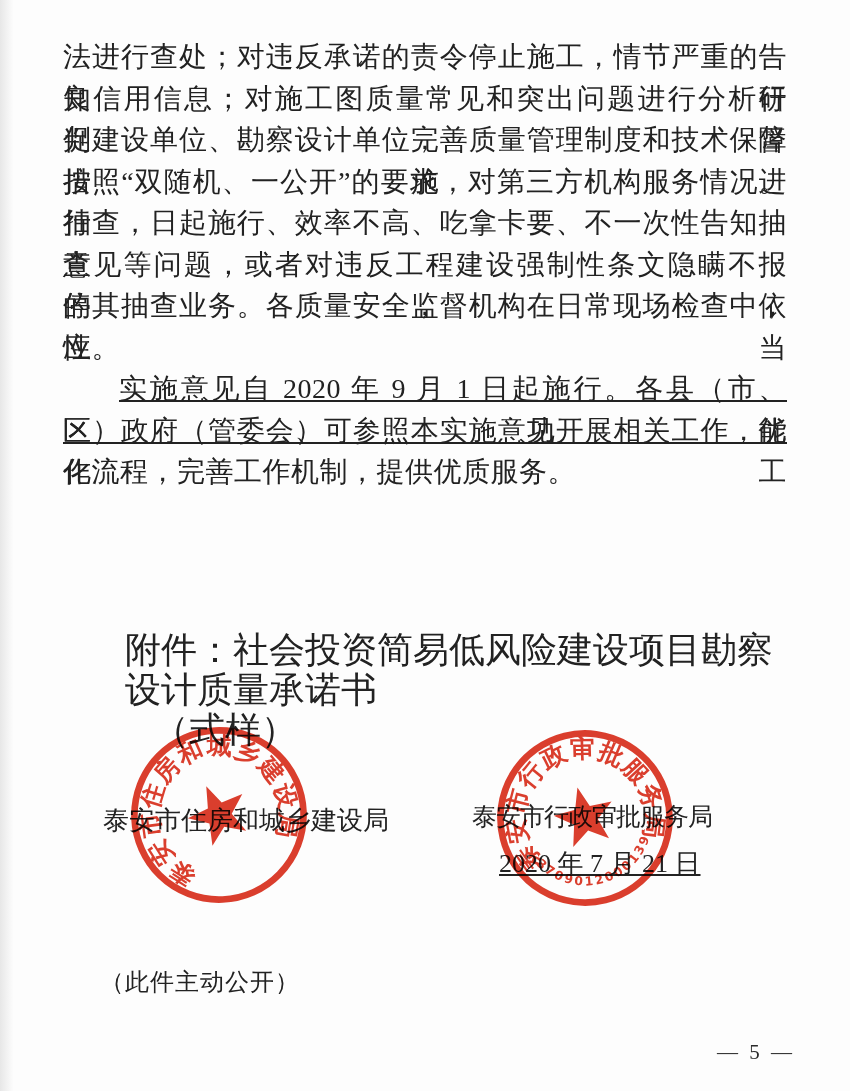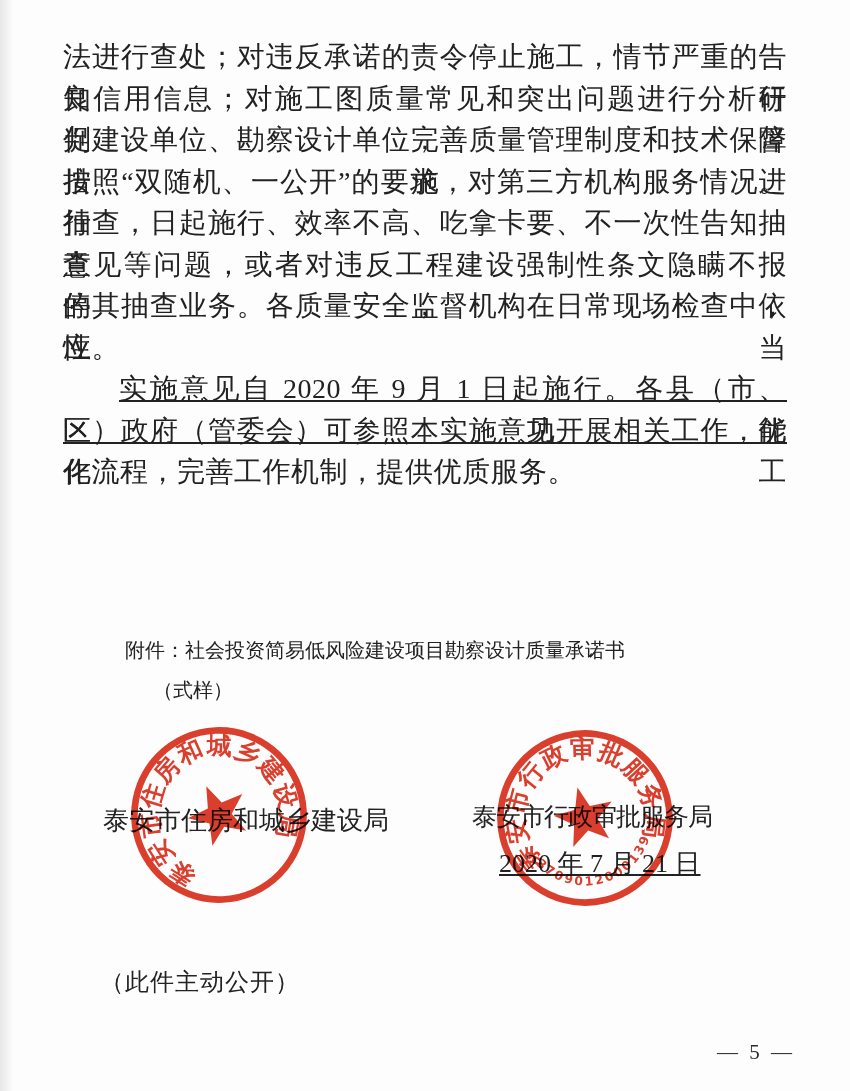--- a/index.html
+++ b/index.html
@@ -32,21 +32,21 @@
     letter-spacing:0.5px;
   }
   .bline.j{
     white-space:normal;
     text-align:justify;
     text-align-last:justify;
   }
   .bline.ind{ text-indent:2em;text-decoration:underline; }
   #attachment{
     position:absolute;left:125px;top:630px;width:680px;
-    font-size:20px;line-height:40px;
+    font-size:36px;line-height:40px;
   }
   #attachment .sub{ margin-left:28px; }
   .sig-text{
     position:absolute;
     font-size:26px;
     white-space:nowrap;
     color:var(--ink);
   }
   #sig-left-org{ left:103px; top:803px; }
   #sig-right-org{ left:472px; top:800px; font-size:25px; letter-spacing:-1px; }

